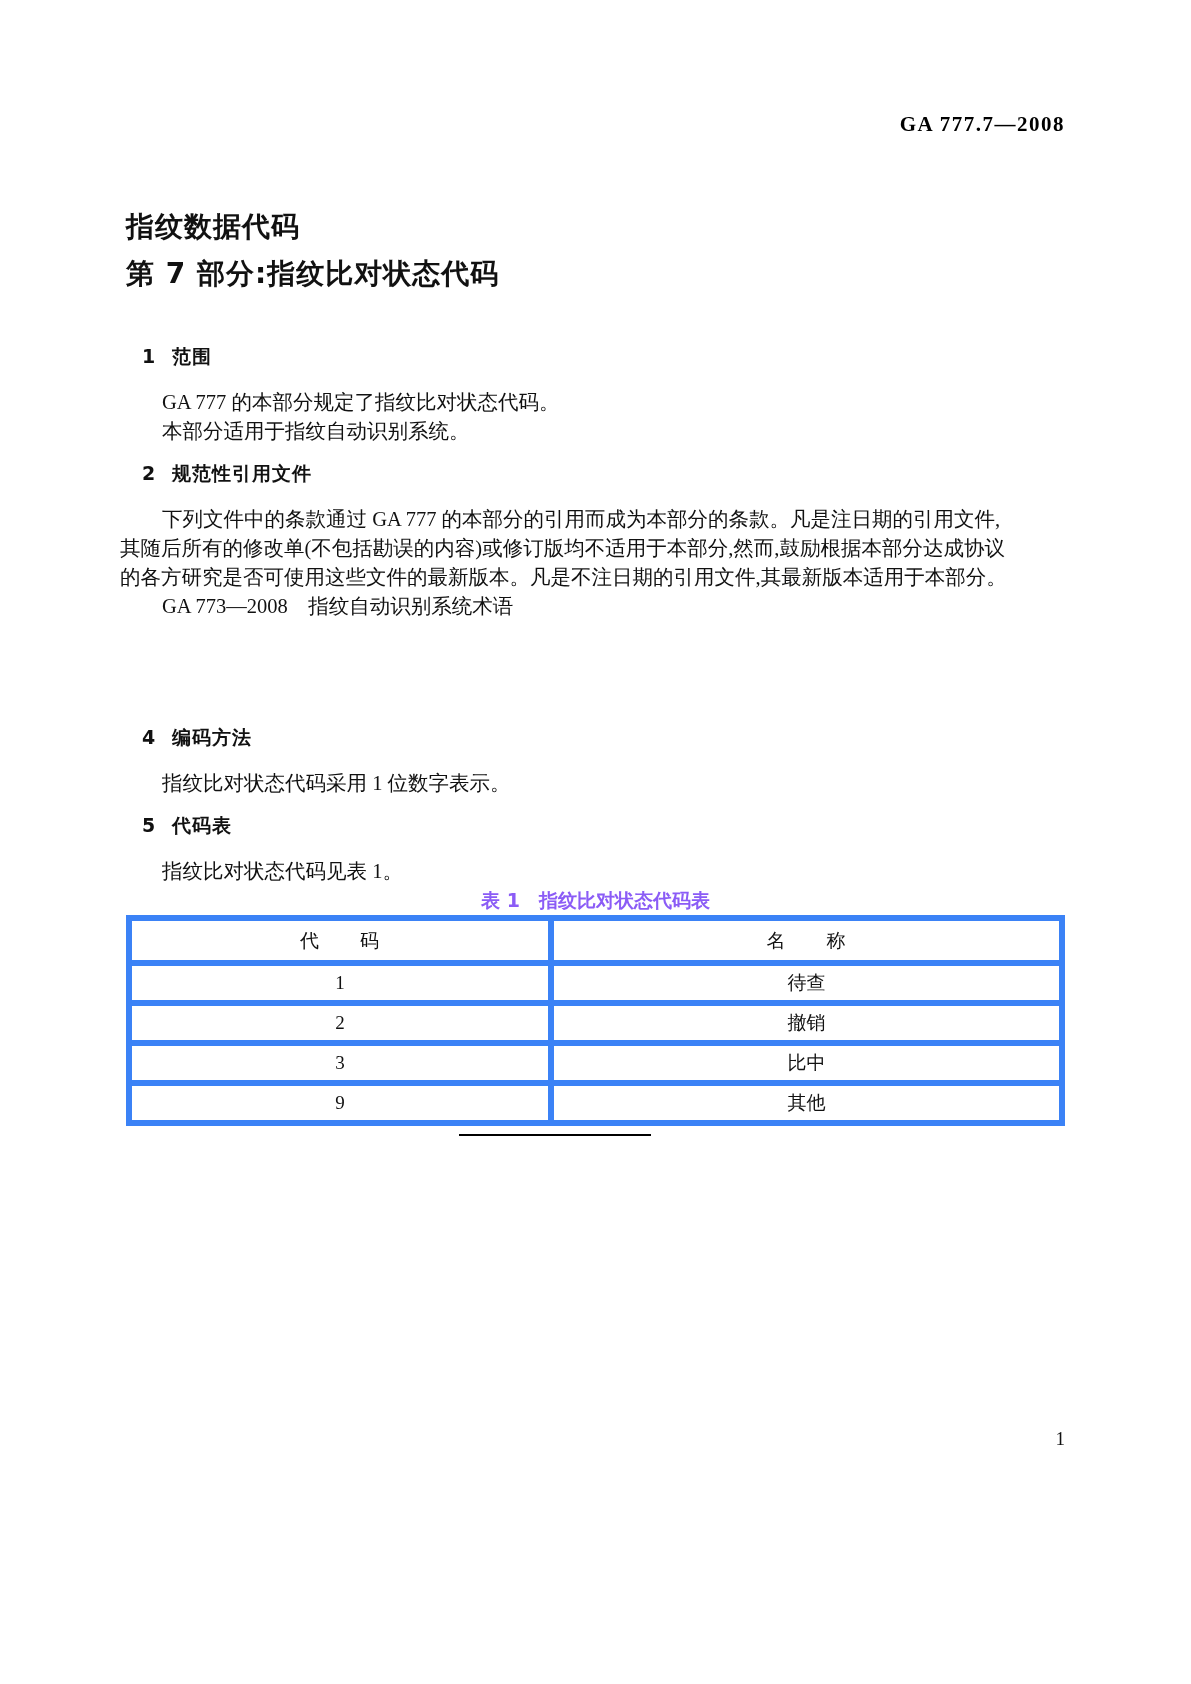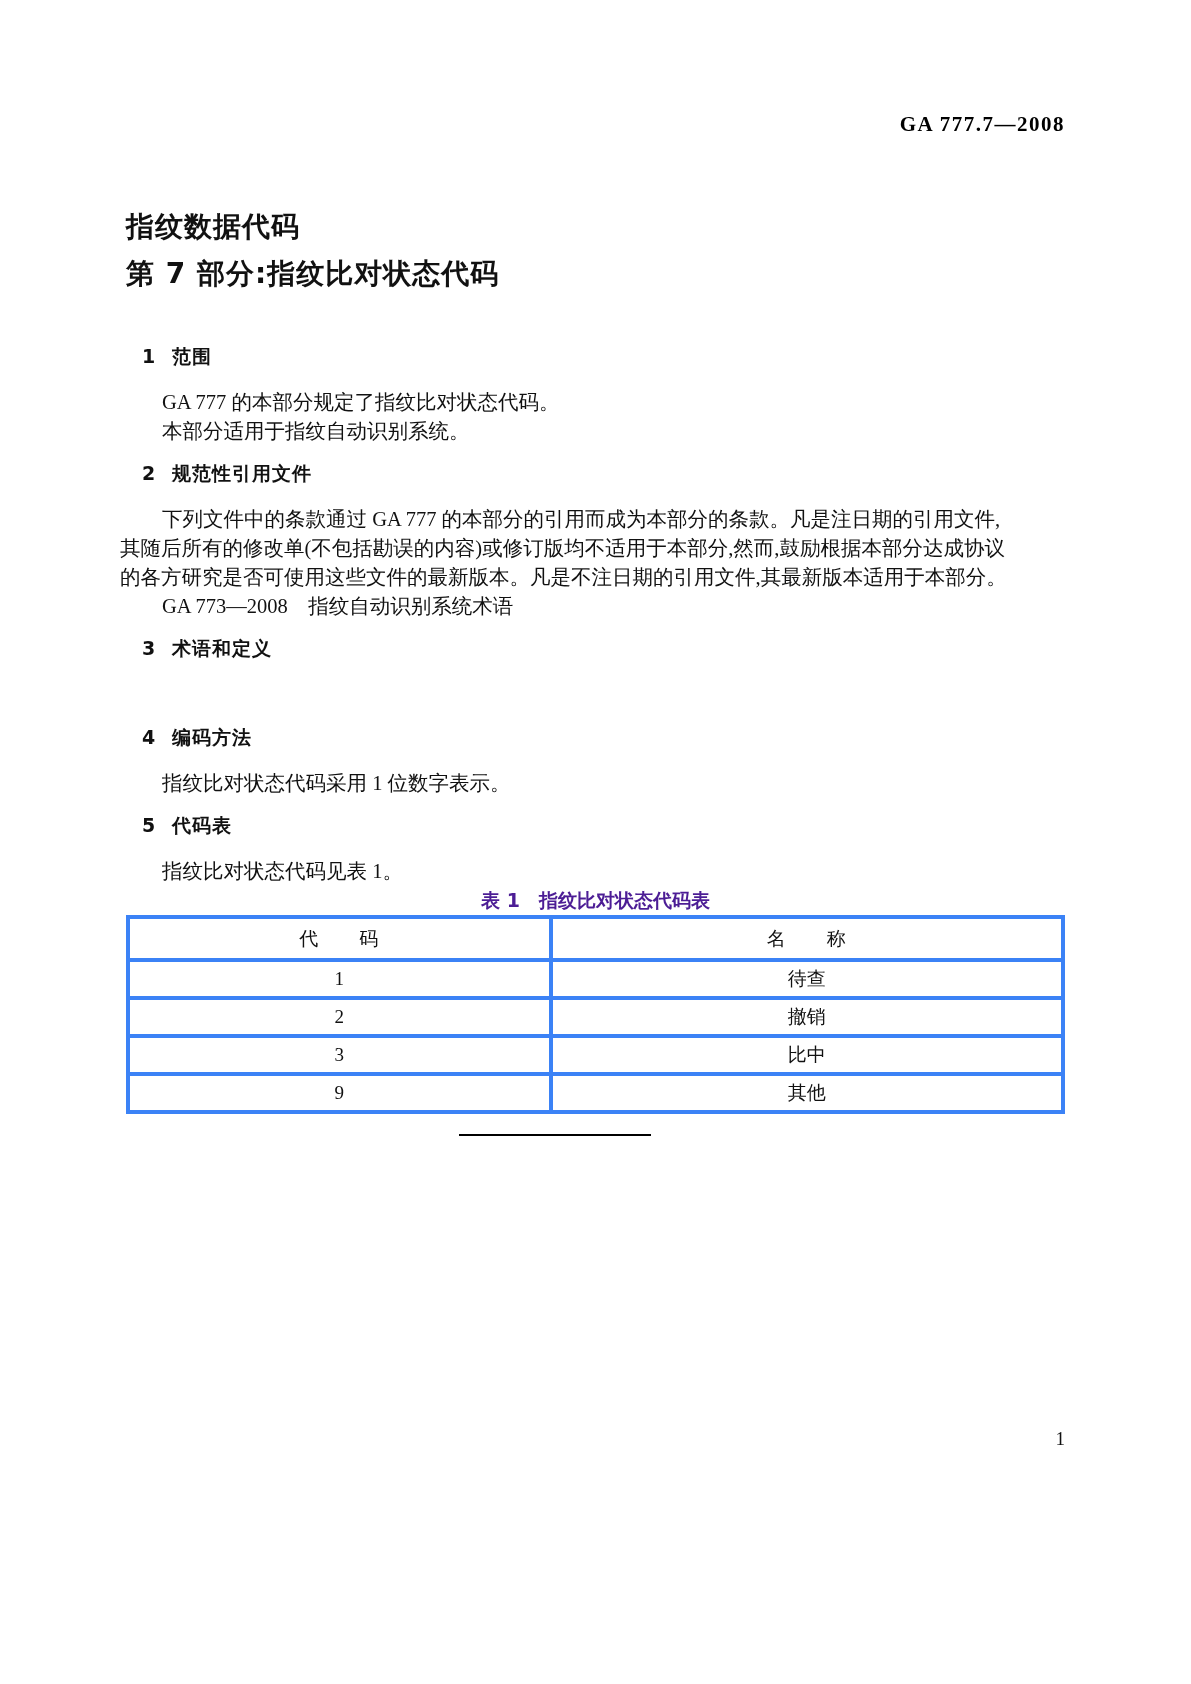--- a/index.html
+++ b/index.html
@@ -94,32 +94,32 @@
 
   
   .table-caption {
     position: absolute;
     left: 126px;
     width: 939px;
     text-align: center;
     font-family: "DejaVu Sans", "Liberation Sans", sans-serif;
     font-weight: bold;
     font-size: 19px;
-    color: #4c1d95;
+    color: #8b5cf6;
   }
   table.code-table {
     position: absolute;
     left: 126px;
     top: 915px;
     width: 939px;
     border-collapse: collapse;
     font-family: "Liberation Serif", "DejaVu Serif", serif;
   }
   table.code-table td {
-    border: 4px solid #3b82f6;
+    border: 6px solid #3b82f6;
     text-align: center;
     font-size: 19px;
     color: #111;
     height: 34px;
     padding: 0;
   }
   table.code-table .col-code { width: 424px; }
   table.code-table .col-name { width: 515px; }
   table.code-table tr.head-row td {
     height: 39px;
@@ -167,23 +167,20 @@
   <div class="para indent" style="top:417px;">本部分适用于指纹自动识别系统。</div>
 
   <div class="clause-head" style="top:461px;">
     <span class="num">2</span><span class="ttl">规范性引用文件</span>
   </div>
   <div class="para indent" style="top:505px;">下列文件中的条款通过 GA 777 的本部分的引用而成为本部分的条款。凡是注日期的引用文件,</div>
   <div class="para" style="top:563px;">的各方研究是否可使用这些文件的最新版本。凡是不注日期的引用文件,其最新版本适用于本部分。</div>
   <div class="para" style="top:534px;">其随后所有的修改单(不包括勘误的内容)或修订版均不适用于本部分,然而,鼓励根据本部分达成协议</div>
   <div class="para ref" style="top:592px;">GA 773—2008　指纹自动识别系统术语</div>
 
-  <div class="clause-head" style="top:636px;">
-    <span class="num">3</span><span class="ttl">术语和定义</span>
-  </div>
 
   <div class="clause-head" style="top:725px;">
     <span class="num">4</span><span class="ttl">编码方法</span>
   </div>
   <div class="para indent" style="top:769px;">指纹比对状态代码采用 1 位数字表示。</div>
 
   <div class="clause-head" style="top:813px;">
     <span class="num">5</span><span class="ttl">代码表</span>
   </div>
   <div class="para indent" style="top:857px;">指纹比对状态代码见表 1。</div>

